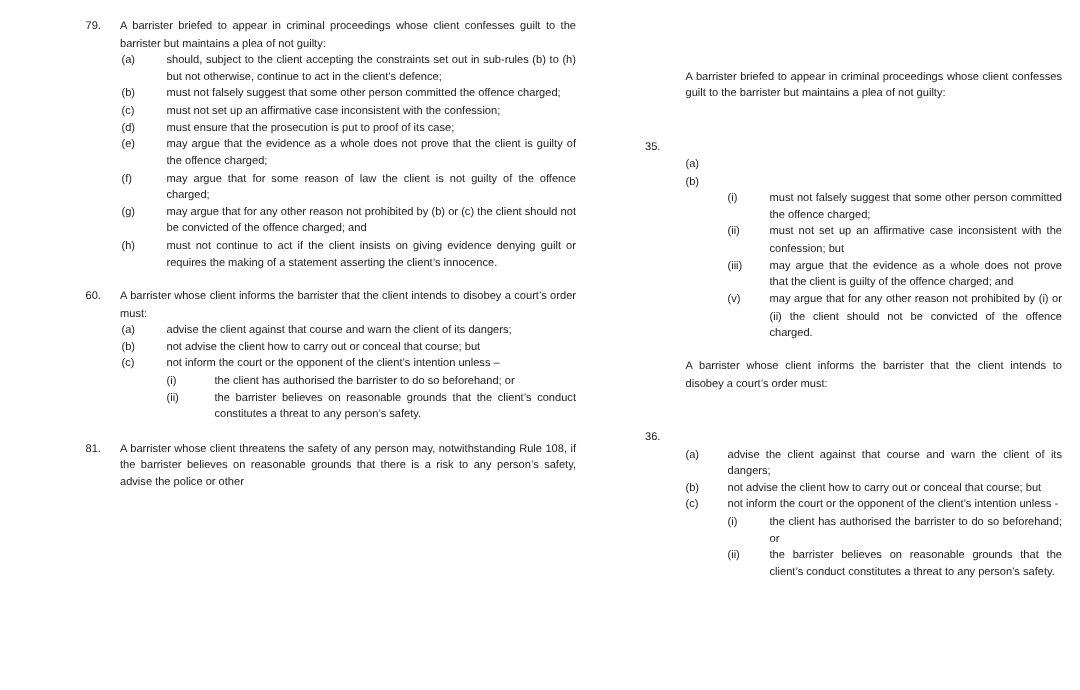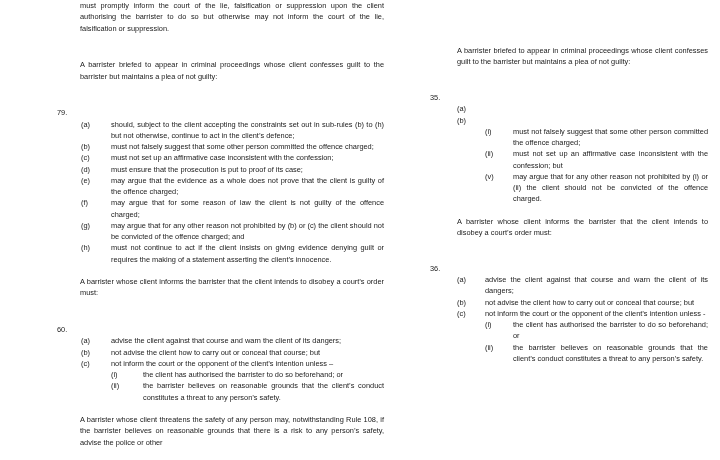--- a/index.html
+++ b/index.html
@@ -50,21 +50,21 @@
   }
   .body {
     flex: 1 1 auto;
     font-size: 7.4px;
     line-height: 11.25px;
     text-align: justify;
     text-justify: inter-word;
     hyphens: none;
   }
   
-  .col-left .num { width: 23px; margin-top: 48px; }
+  .col-left .num { width: 23px; }
   .col-left .lvl2 .marker { width: 30px; }
   .col-left .lvl2 { margin-left: 24px; }
   .col-left .lvl3 { margin-left: 54px; }
   .col-left .lvl3 .marker { width: 32px; }
   
   .col-right .num { width: 27px; margin-top: 47px; }
   .col-right .lvl2 { margin-left: 27px; }
   .col-right .lvl2 .marker { width: 28px; }
   .col-right .lvl3 { margin-left: 55px; }
   .col-right .lvl3 .marker { width: 28px; }
@@ -82,26 +82,20 @@
 
   .gap { height: 11.25px; }
 </style>
 </head>
 <body>
 
 <div class="page">
 
   <div class="col col-left">
 
-    <div class="rule">
-      <div class="rule-row">
-        <div class="num"></div>
-        <div class="body">must promptly inform the court of the lie, falsification or suppression upon the client authorising the barrister to do so but otherwise may not inform the court of the lie, falsification or suppression.</div>
-      </div>
-    </div>
 
     <div class="gap"></div>
 
     <div class="rule">
       <div class="rule-row">
         <div class="num">79.</div>
         <div class="body">A barrister briefed to appear in criminal proceedings whose client confesses guilt to the barrister but maintains a plea of not guilty:</div>
       </div>
       <div class="sub lvl2">
         <div class="marker">(a)</div>
@@ -194,20 +188,24 @@
       </div>
       <div class="sub lvl3">
         <div class="marker">(i)</div>
         <div class="body">must not falsely suggest that some other person committed the offence charged;</div>
       </div>
       <div class="sub lvl3">
         <div class="marker">(ii)</div>
         <div class="body">must not set up an affirmative case inconsistent with the confession;  but</div>
       </div>
       <div class="sub lvl3">
+        <div class="marker">(iii)</div>
+        <div class="body">may argue that the evidence as a whole does not prove that the client is guilty of the offence charged; and</div>
+      </div>
+      <div class="sub lvl3">
         <div class="marker">(v)</div>
         <div class="body">may argue that for any other reason not prohibited by (i) or (ii) the client should not be convicted of the offence charged.</div>
       </div>
     </div>
 
     <div class="gap"></div>
 
     <div class="rule">
       <div class="rule-row">
         <div class="num">36.</div>

